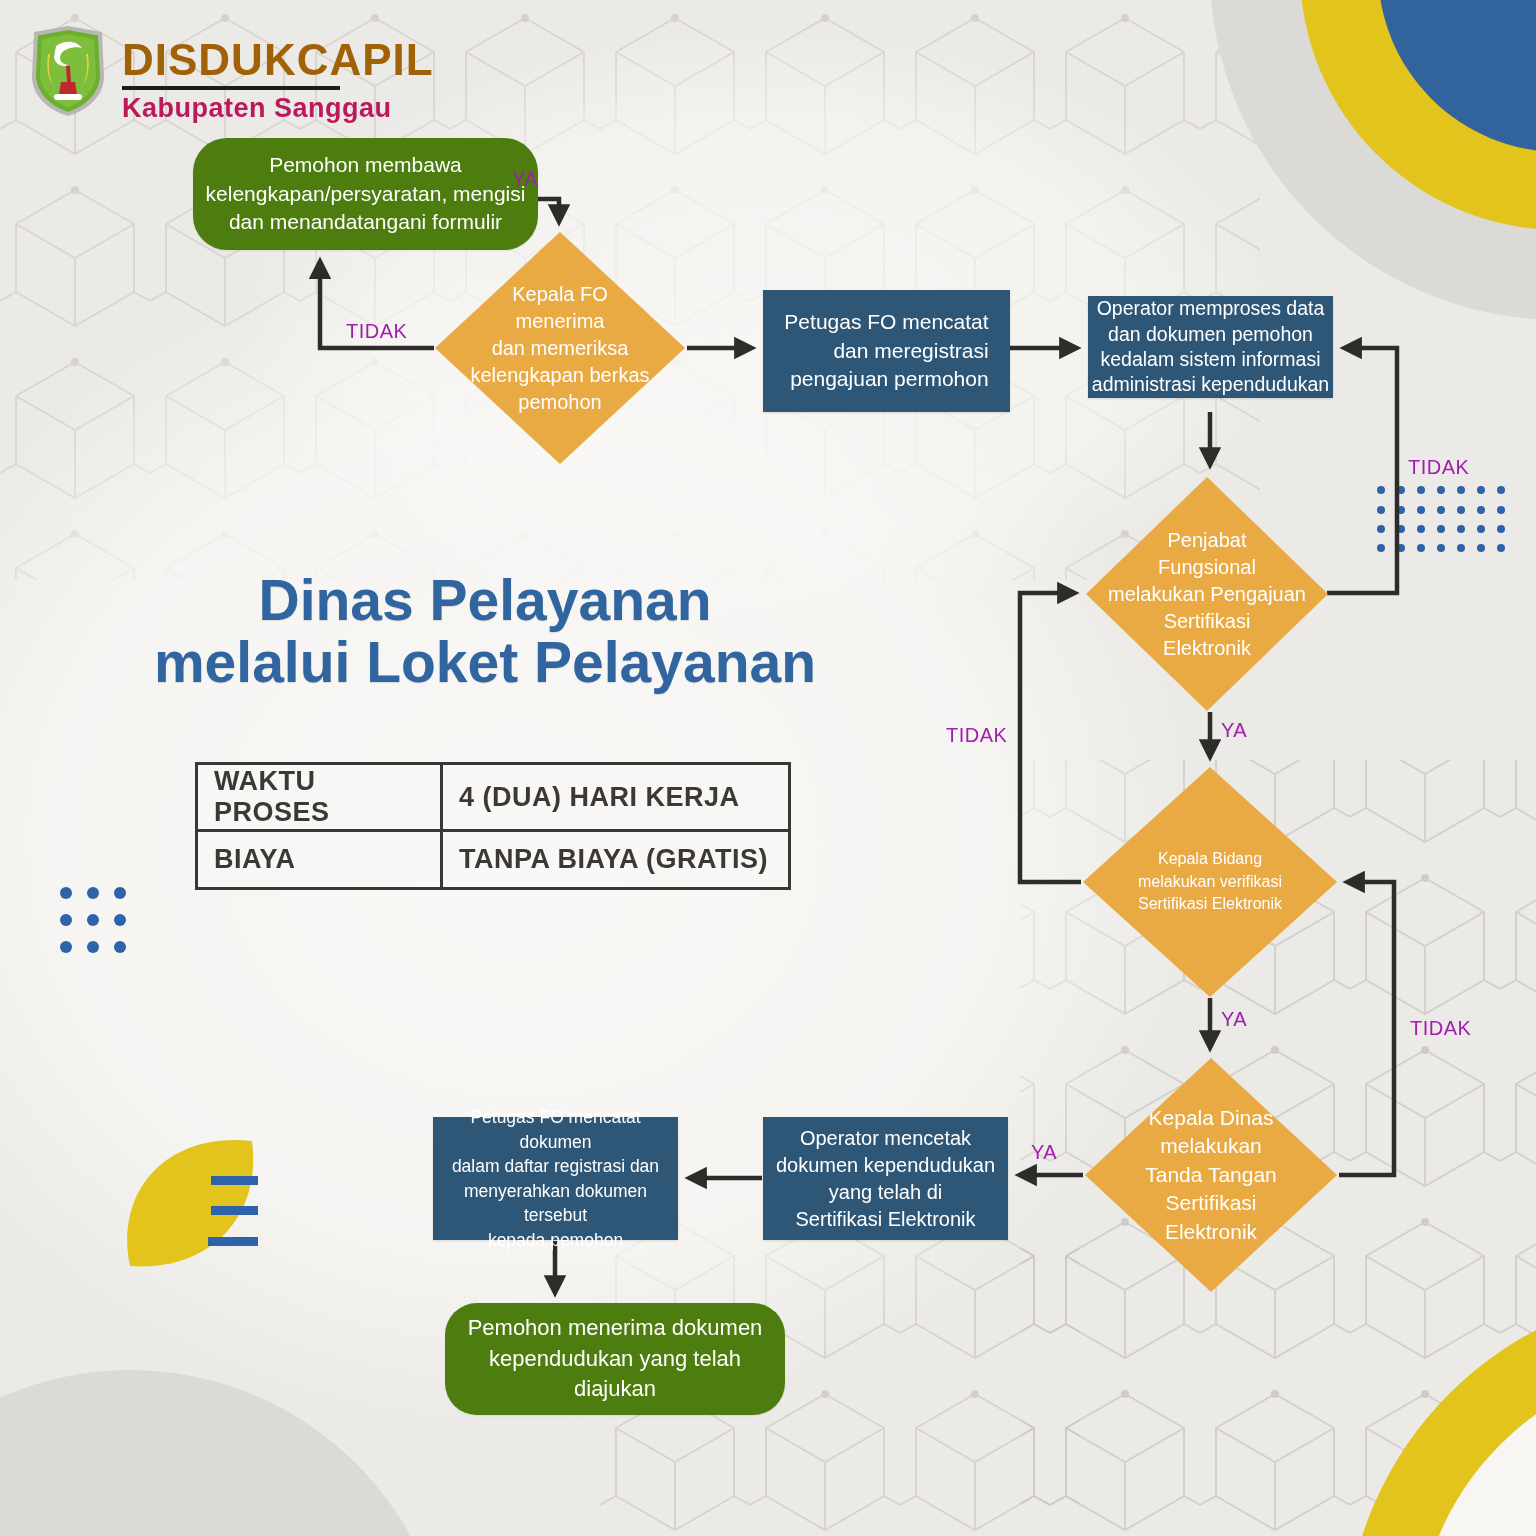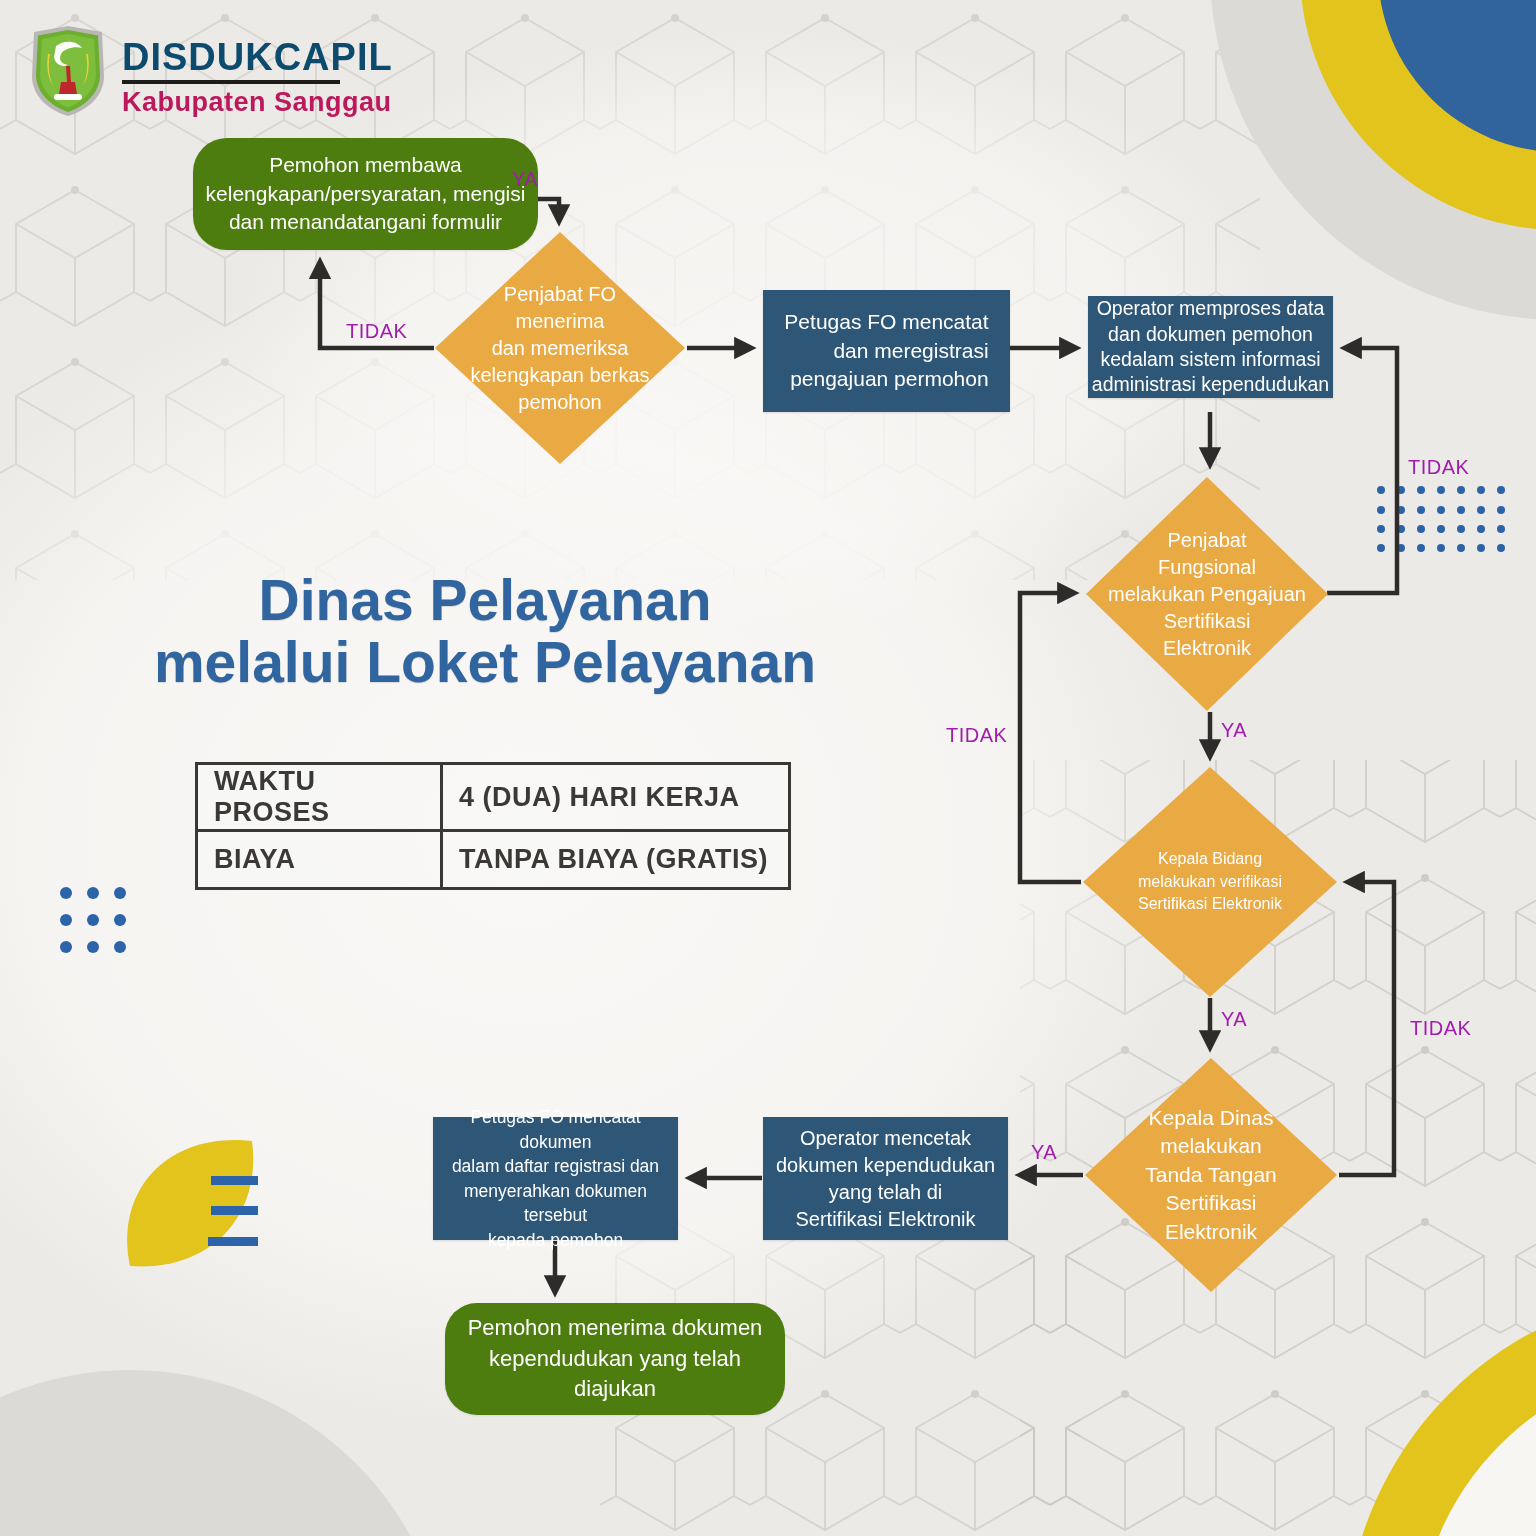--- a/index.html
+++ b/index.html
@@ -20,21 +20,21 @@
     clip-path:polygon(50% 0%,100% 50%,50% 100%,0% 50%);
   }
   .edge-label{
     position:absolute;z-index:5;font-weight:normal;color:#a21caf;
     font-size:20px;letter-spacing:.5px;
   }
   
   #logo{position:absolute;left:28px;top:24px;display:flex;align-items:flex-start;z-index:6;}
   #logo-text{margin-left:14px;padding-top:14px;}
   #logo-title{
-    color:#0c4a6e;font-weight:bold;font-size:38px;letter-spacing:1px;line-height:1;
+    color:#a16207;font-weight:bold;font-size:44px;letter-spacing:1px;line-height:1;
   }
   #logo-underline{height:4px;background:#1d1c1a;margin:4px 0 3px 0;width:218px;}
   #logo-subtitle{color:#be185d;font-weight:bold;font-size:27px;letter-spacing:.5px;}
   
   #main-title{
     position:absolute;left:90px;top:570px;width:790px;text-align:center;z-index:6;
     color:#31659F;font-weight:bold;line-height:1.08;
     text-shadow:0 1px 1px rgba(0,0,0,.12);
   }
   #main-title .t1{font-size:57px;}
@@ -200,21 +200,21 @@
       <td class="c1">BIAYA</td>
       <td>TANPA BIAYA (GRATIS)</td>
     </tr>
   </tbody>
     </table>
 
   <div class="node rounded" style="left:145px;top:138px;width:345px;height:112px;font-size:21px;line-height:1.35;">Pemohon membawa
 kelengkapan/persyaratan, mengisi
 dan menandatangani formulir</div>
 
-  <div class="node diamond" style="left:435px;top:232px;width:250px;height:232px;font-size:20px;line-height:1.35;">Penjabat FO
+  <div class="node diamond" style="left:435px;top:232px;width:250px;height:232px;font-size:20px;line-height:1.35;">Kepala FO
 menerima
 dan memeriksa
 kelengkapan berkas
 pemohon</div>
 
   <div class="node rect" style="left:763px;top:290px;width:247px;height:122px;font-size:21px;line-height:1.35;text-align:right;">Petugas FO mencatat
 dan meregistrasi
 pengajuan permohon</div>
 
   <div class="node rect" style="left:1088px;top:296px;width:245px;height:102px;font-size:19.5px;line-height:1.3;">Operator memproses data

